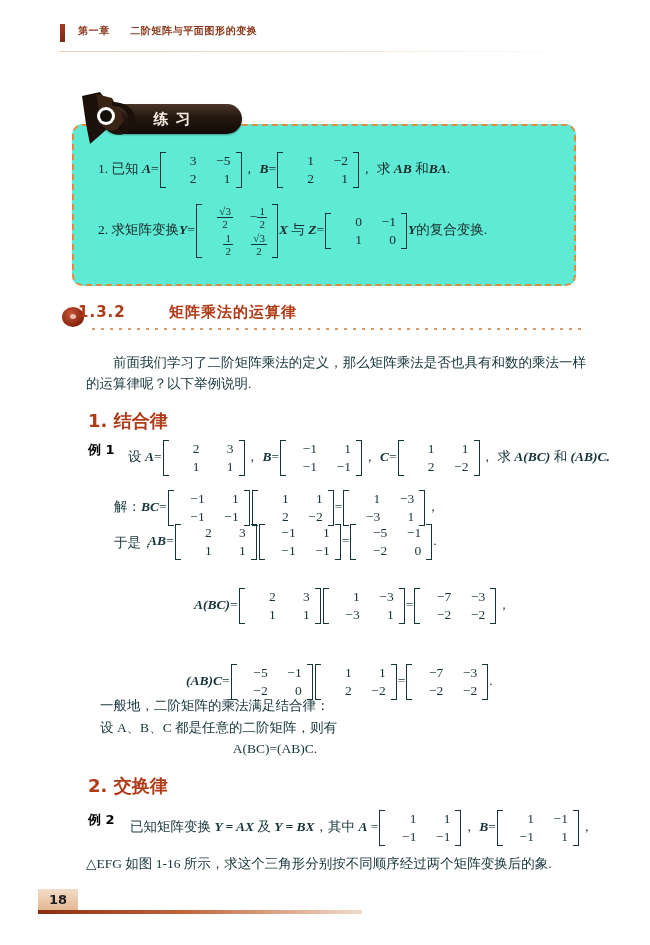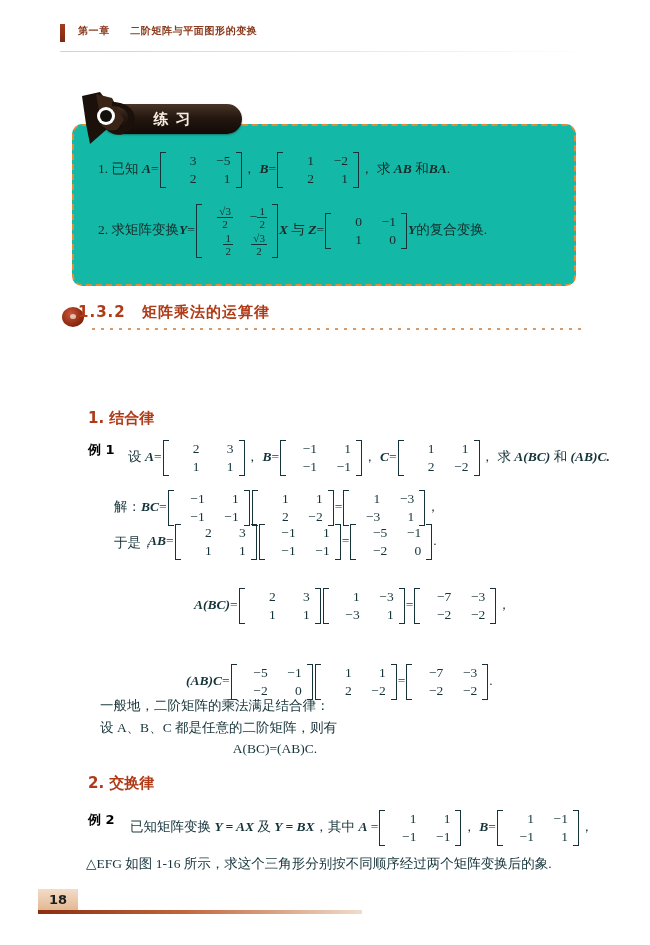--- a/index.html
+++ b/index.html
@@ -29,21 +29,21 @@
   }
   .runhead-rule{
     position:absolute;left:0;top:27px;width:530px;height:1px;
     background:linear-gradient(90deg,#e7cdb6,#f3e4d5 55%,#ffffff);
   }
 
   
   .exbox{
     position:absolute;left:72px;top:124px;width:500px;height:158px;
     border:2px dashed #e08a3c;border-radius:10px;
-    background:#14b8a6;
+    background:#5eead4;
   }
   .ex-banner{
     position:absolute;left:72px;top:100px;width:200px;height:38px;
   }
   .ex-pill{
     position:absolute;left:30px;top:4px;width:140px;height:30px;
     border-radius:15px;
     background:linear-gradient(180deg,#4a3527 0%,#241710 45%,#120a06 100%);
     box-shadow:0 1px 2px rgba(0,0,0,.35);
   }
@@ -76,41 +76,41 @@
   .sec-dot::after{
     content:"";position:absolute;left:8px;top:7px;width:6px;height:5px;
     border-radius:50%;background:#f0d4c4;opacity:.85;
   }
   .sec-num{
     position:absolute;left:16px;top:0;
     font-family:"DejaVu Sans","Liberation Sans",sans-serif;
     font-weight:bold;font-size:15px;color:#b03a16;letter-spacing:1px;
   }
   .sec-title{
-    position:absolute;left:80px;top:0;
+    position:absolute;left:107px;top:0;
     font-family:"DejaVu Sans","Liberation Sans",sans-serif;
     font-weight:bold;font-size:15px;color:#b03a16;letter-spacing:1px;
   }
   .sec-rule{
     position:absolute;left:30px;top:25px;width:490px;height:2px;
     background-image:repeating-linear-gradient(90deg,#d89a6a 0 3px,transparent 3px 9px);
   }
 
   
   .para{
     position:absolute;
     font-size:13.5px;line-height:21px;color:#15343a;
     font-family:"Liberation Serif","DejaVu Serif",serif;
   }
   .p-intro{left:86px;top:352px;width:500px;text-indent:27px;text-align:justify;}
 
   .sub{
     position:absolute;
     font-family:"DejaVu Sans","Liberation Sans",sans-serif;
-    font-weight:bold;font-size:15px;color:#b03a16;
+    font-weight:bold;font-size:18px;color:#b03a16;
   }
   .sub1{left:88px;top:409px;}
   .sub2{left:88px;top:774px;}
 
   .exlabel{
     position:absolute;
     font-family:"DejaVu Sans","Liberation Sans",sans-serif;
     font-weight:bold;font-size:13px;color:#000000;
   }
   .exlabel1{left:88px;top:441px;}
@@ -264,20 +264,21 @@
     </svg>
   </div>
 
   <div class="sec">
     <div class="sec-dot"></div>
     <div class="sec-num">1.3.2</div>
     <div class="sec-title">矩阵乘法的运算律</div>
     <div class="sec-rule"></div>
   </div>
 
+  <div class="para p-intro">前面我们学习了二阶矩阵乘法的定义，那么矩阵乘法是否也具有和数的乘法一样的运算律呢？以下举例说明.</div>
 
   <div class="sub sub1">1. 结合律</div>
 
   <div class="exlabel exlabel1">例 1</div>
 
   <div class="mathline m-e1">
     <span>设</span>
     <span class="it">A</span><span>=</span><span class="mat"><table>
           <tbody>
             <tr>

